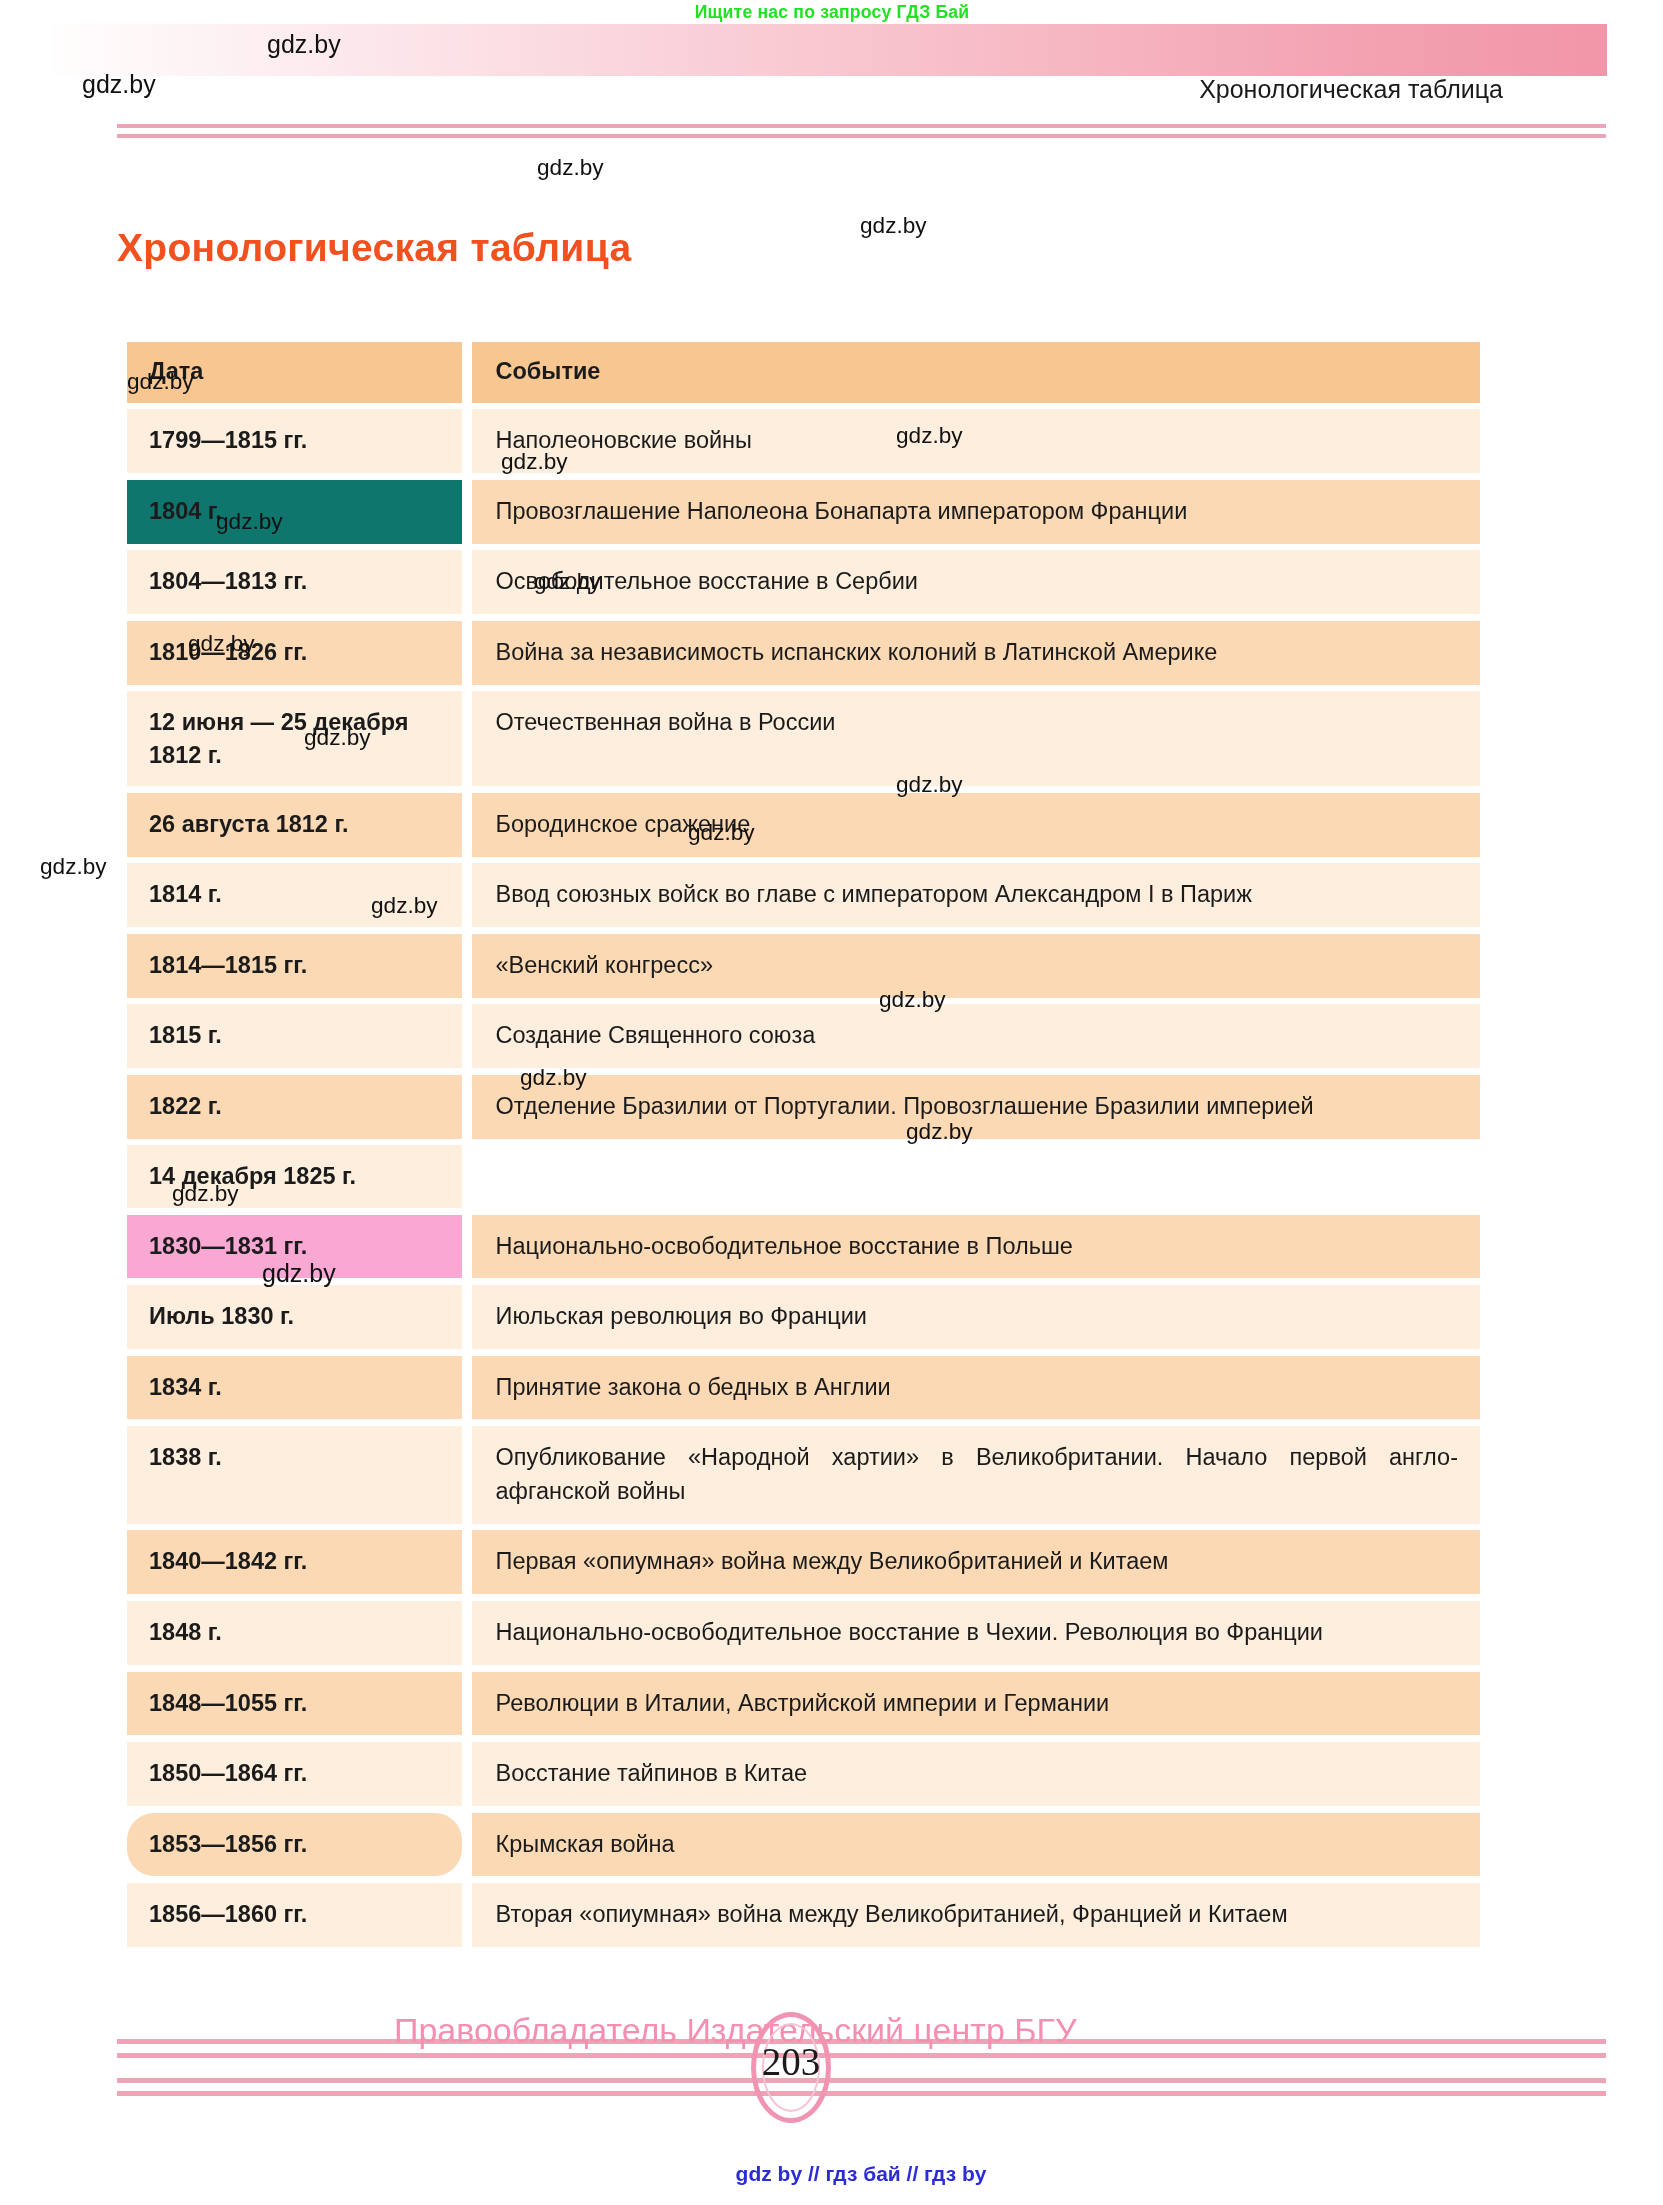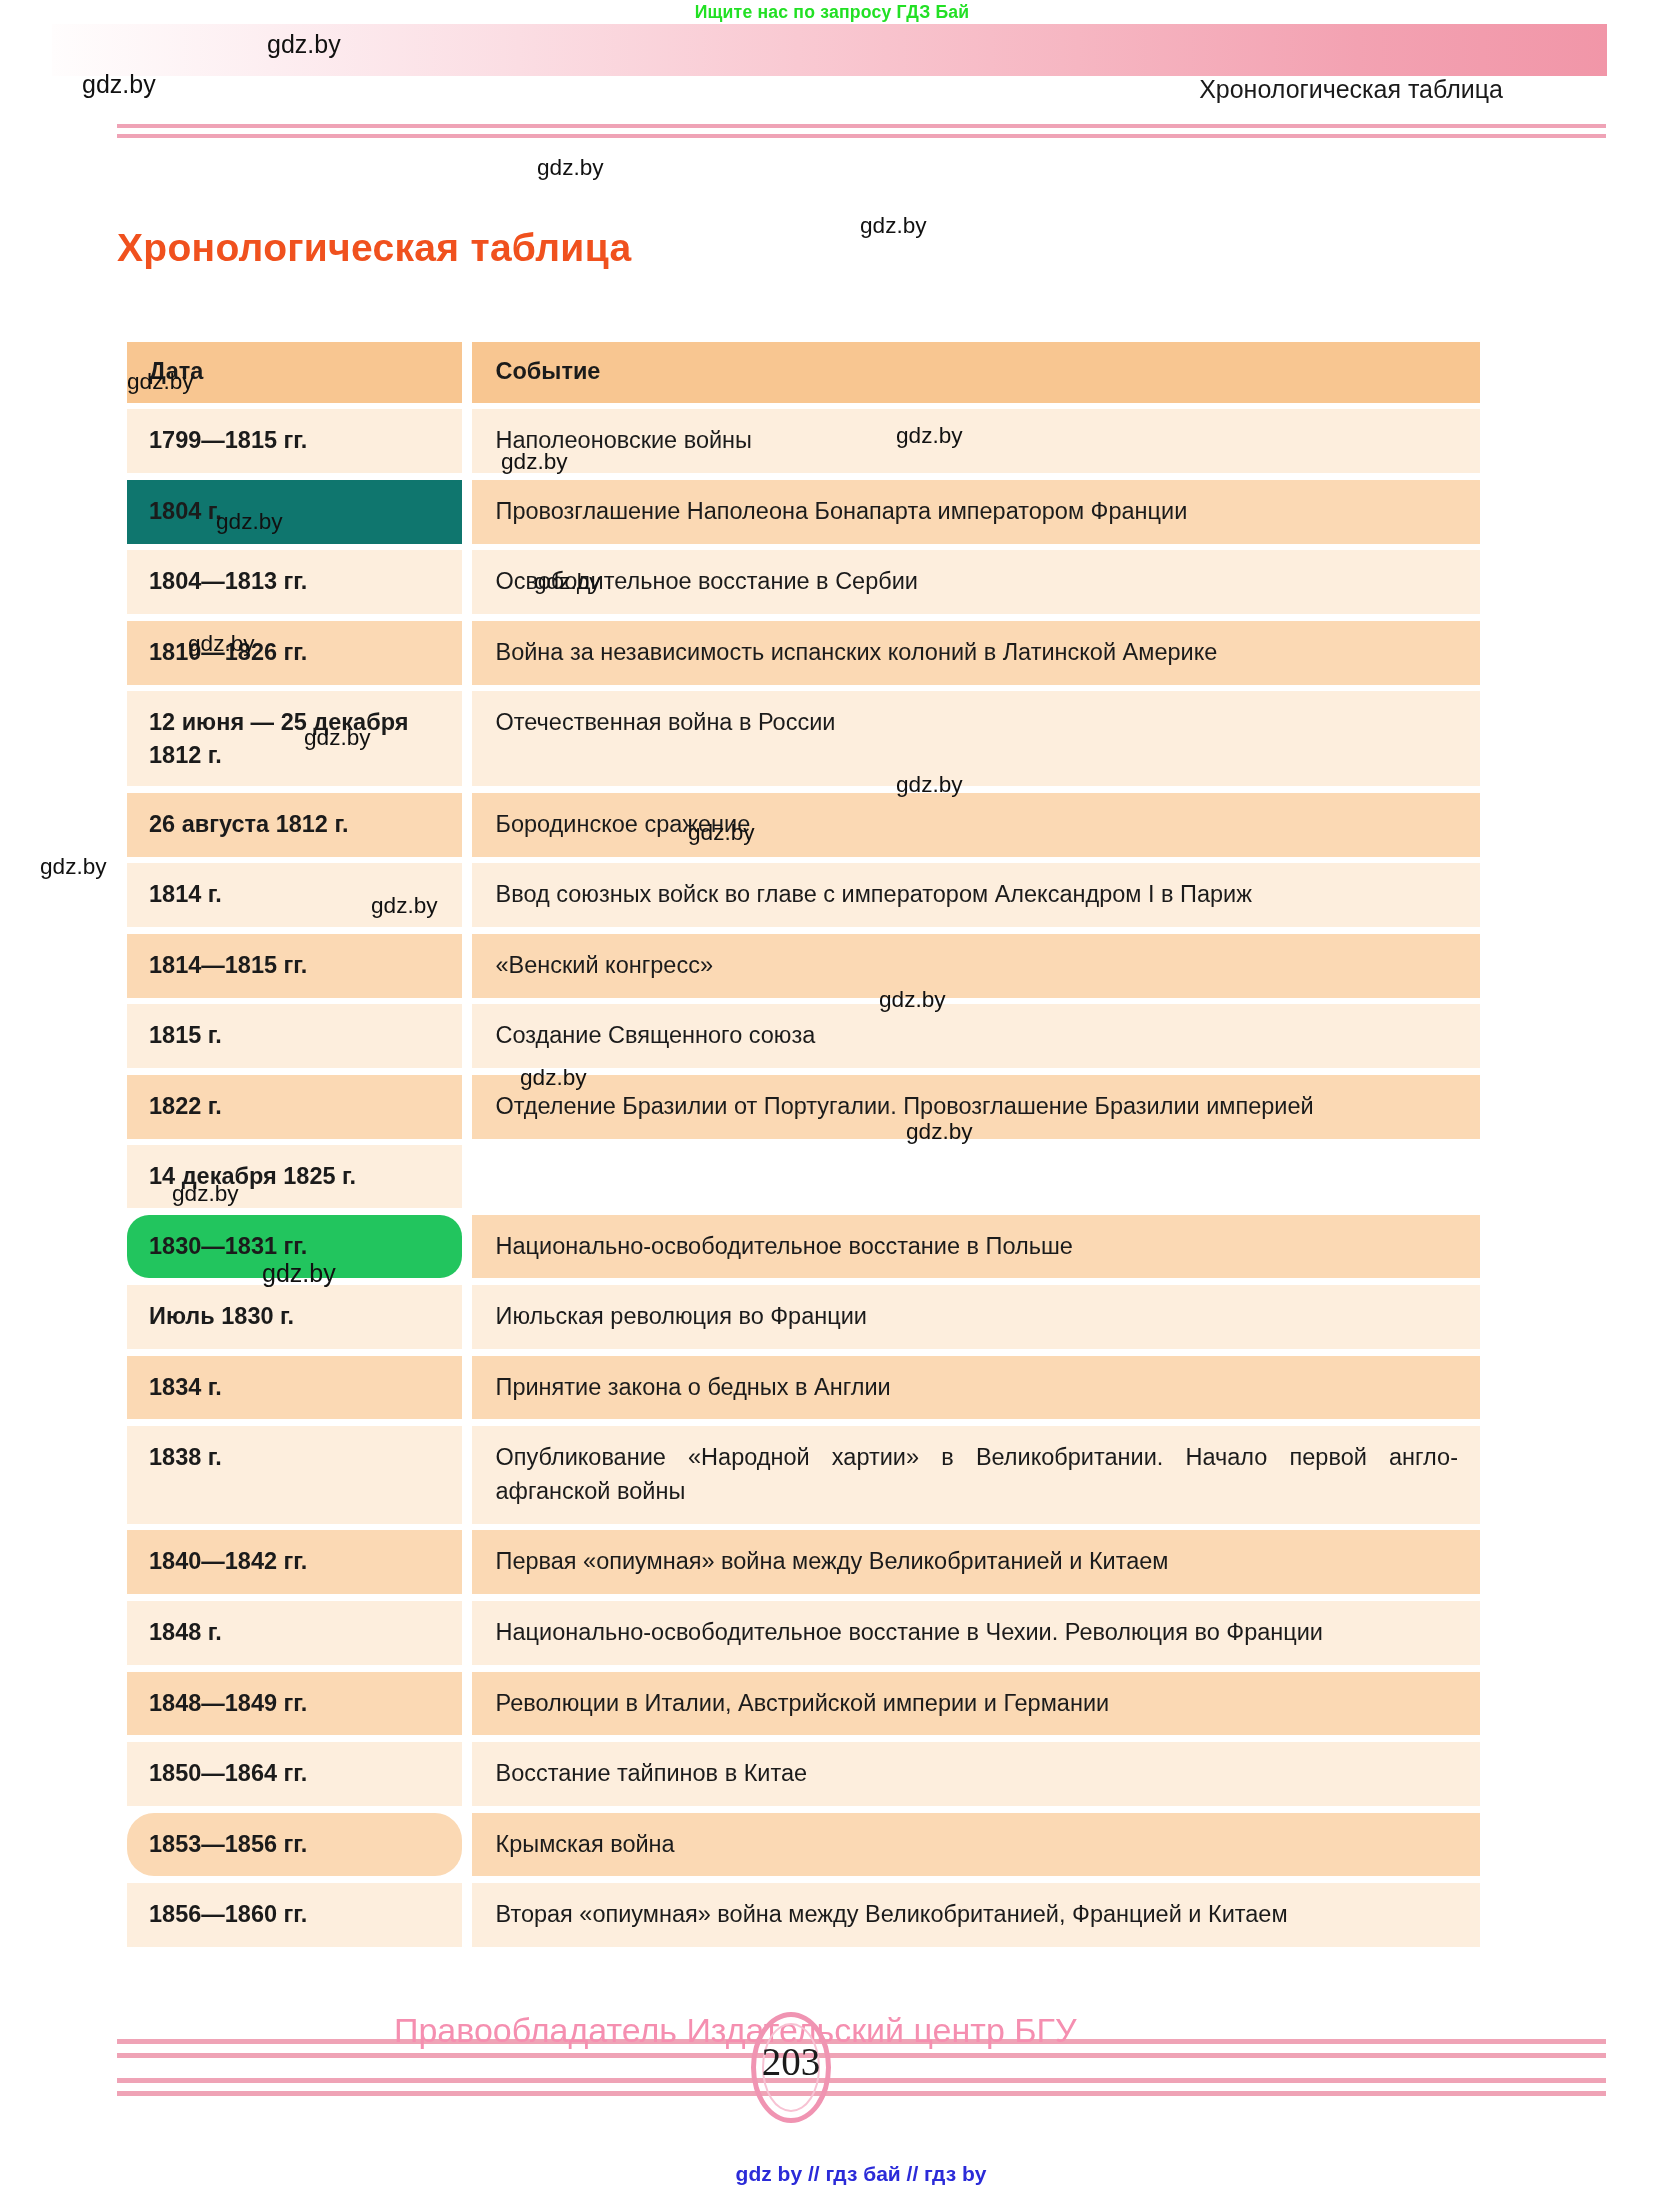--- a/index.html
+++ b/index.html
@@ -265,21 +265,21 @@
       <div class="cell-event" style="background: rgb(253, 238, 221);">Создание Священного союза</div>
     </div>
     <div class="trow even">
       <div class="cell-date" style="background: rgb(251, 217, 180);">1822 г.</div>
       <div class="cell-event" style="background: rgb(251, 217, 180);">Отделение Бразилии от Португалии. Провозглашение Бразилии империей</div>
     </div>
     <div class="trow odd">
       <div class="cell-date" style="background: rgb(253, 238, 221);">14 декабря 1825 г.</div>
     </div>
     <div class="trow even">
-      <div class="cell-date" style="background: #22c55e; border-radius: 22px;">1830—1831 гг.</div>
+      <div class="cell-date" style="background: #f9a8d4;">1830—1831 гг.</div>
       <div class="cell-event" style="background: rgb(251, 217, 180);">Национально-освободительное восстание в Польше</div>
     </div>
     <div class="trow odd">
       <div class="cell-date" style="background: rgb(253, 238, 221);">Июль 1830 г.</div>
       <div class="cell-event" style="background: rgb(253, 238, 221);">Июльская революция во Франции</div>
     </div>
     <div class="trow even">
       <div class="cell-date" style="background: rgb(251, 217, 180);">1834 г.</div>
       <div class="cell-event" style="background: rgb(251, 217, 180);">Принятие закона о бедных в Англии</div>
     </div>
@@ -289,21 +289,21 @@
     </div>
     <div class="trow even">
       <div class="cell-date" style="background: rgb(251, 217, 180);">1840—1842 гг.</div>
       <div class="cell-event" style="background: rgb(251, 217, 180);">Первая «опиумная» война между Великобританией и Китаем</div>
     </div>
     <div class="trow odd">
       <div class="cell-date" style="background: rgb(253, 238, 221);">1848 г.</div>
       <div class="cell-event" style="background: rgb(253, 238, 221);">Национально-освободительное восстание в Чехии. Революция во Франции</div>
     </div>
     <div class="trow even">
-      <div class="cell-date" style="background: rgb(251, 217, 180);">1848—1849 гг.</div>
+      <div class="cell-date" style="background: rgb(251, 217, 180);">1848—1055 гг.</div>
       <div class="cell-event" style="background: rgb(251, 217, 180);">Революции в Италии, Австрийской империи и Германии</div>
     </div>
     <div class="trow odd">
       <div class="cell-date" style="background: rgb(253, 238, 221);">1850—1864 гг.</div>
       <div class="cell-event" style="background: rgb(253, 238, 221);">Восстание тайпинов в Китае</div>
     </div>
     <div class="trow even">
       <div class="cell-date" style="background: rgb(251, 217, 180); border-radius: 27px;">1853—1856 гг.</div>
       <div class="cell-event" style="background: rgb(251, 217, 180);">Крымская война</div>
     </div>

